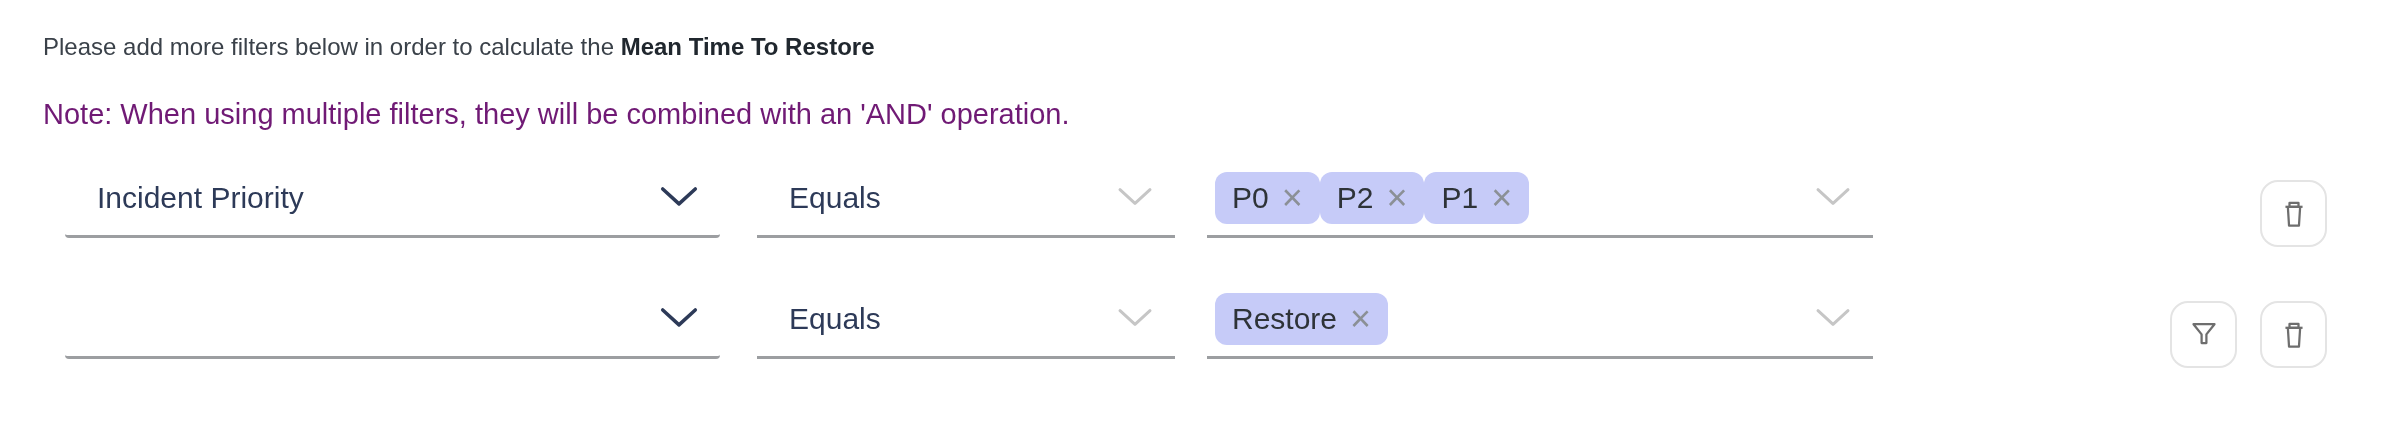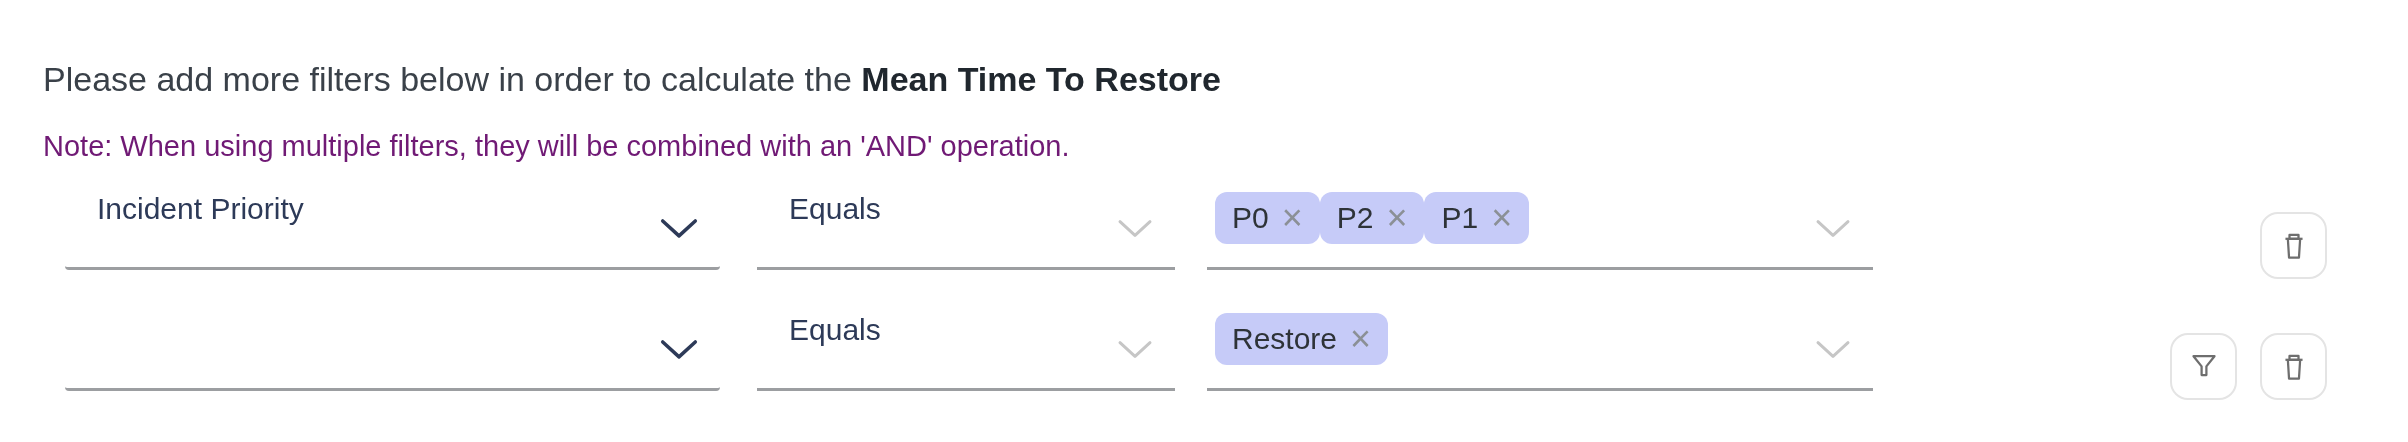--- a/index.html
+++ b/index.html
@@ -3,32 +3,32 @@
 <meta charset="utf-8">
 <style>
   * { margin: 0; padding: 0; box-sizing: border-box; }
   html, body { width: 2408px; height: 442px; background: #ffffff; overflow: hidden; }
   body { font-family: "Liberation Sans", sans-serif; }
 
   .panel { width: 2408px; height: 442px; position: relative; }
 
   
   .header { padding: 26px 0 0 43px; }
-  .instruction { font-size: 34px; line-height: 42px; color: #3a4149; font-weight: 400; margin-top: 32px; }
+  .instruction { font-size: 24px; line-height: 42px; color: #3a4149; font-weight: 400; }
   .instruction .metric { font-weight: 700; color: #20272e; }
   .note { margin-top: 26px; font-size: 29px; line-height: 40px; color: #701a75; font-weight: 400; }
 
   
   .filters { margin: 26px 0 0 65px; }
   .filter-row { display: flex; align-items: flex-end; height: 78px; }
   .filter-row + .filter-row { margin-top: 43px; }
 
   .field {
     position: relative; height: 78px;
-    display: flex; 
+    display: flex; align-items: center;
     border-bottom: 3px solid #9c9ea1;
   }
   .field-attr  { width: 655px; border-radius: 0 0 4px 4px; }
   .field-op    { width: 418px; margin-left: 37px; }
   .field-values{ width: 666px; margin-left: 32px; }
 
   .field-label { margin-left: 32px; font-size: 30px; color: #2d3a58; }
 
   .chev { position: absolute; right: 22px; top: 50%; transform: translateY(-54%); display: flex; }
   .chev svg { display: block; }

